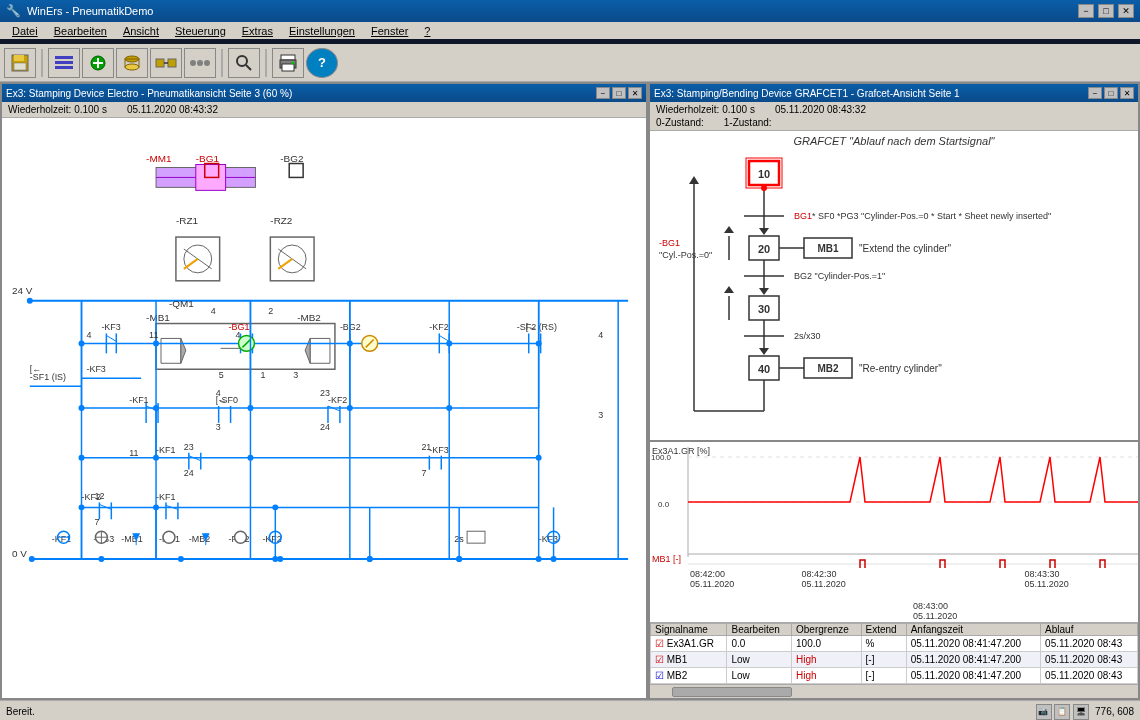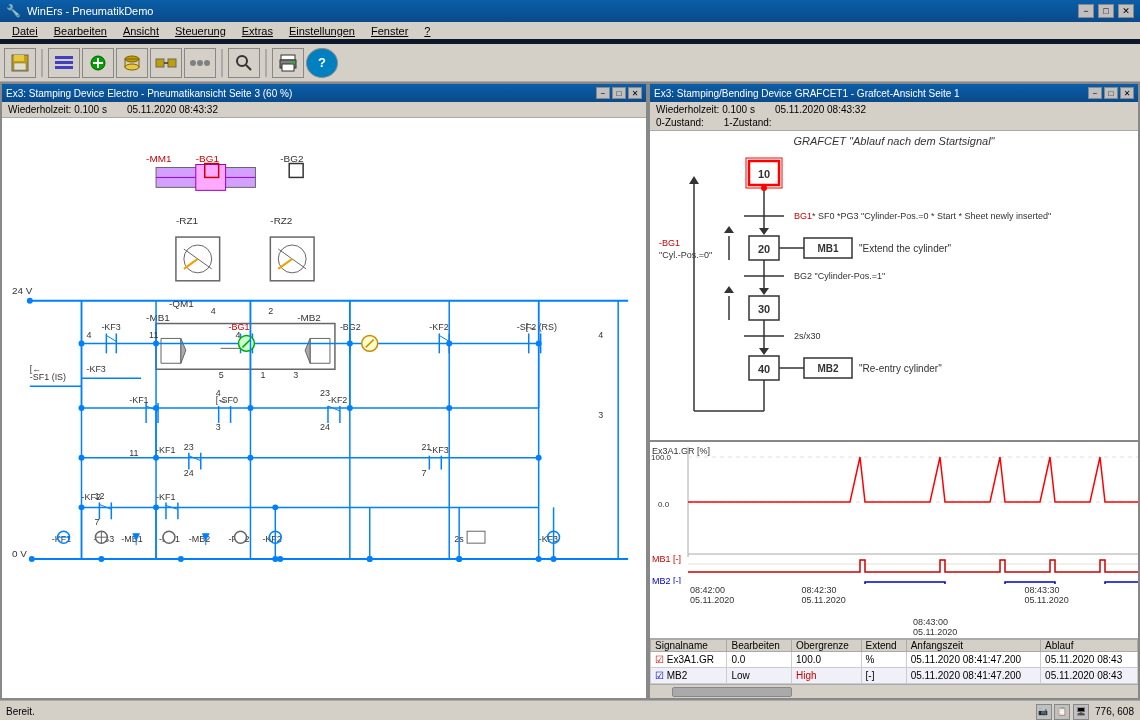--- a/index.html
+++ b/index.html
@@ -703,20 +703,31 @@
                   Ex3A1.GR
                 </td>
                 <td>0.0</td>
                 <td>100.0</td>
                 <td>%</td>
                 <td>05.11.2020 08:41:47.200</td>
                 <td>05.11.2020 08:43</td>
               </tr>
               <tr>
                 <td>
+                  <span style="color:#cc0000; font-size:10px;">☑</span>
+                  MB1
+                </td>
+                <td>Low</td>
+                <td style="color:#cc0000;">High</td>
+                <td>[-]</td>
+                <td>05.11.2020 08:41:47.200</td>
+                <td>05.11.2020 08:43</td>
+              </tr>
+              <tr>
+                <td>
                   <span style="color:#0000cc; font-size:10px;">☑</span>
                   MB2
                 </td>
                 <td>Low</td>
                 <td style="color:#cc0000;">High</td>
                 <td>[-]</td>
                 <td>05.11.2020 08:41:47.200</td>
                 <td>05.11.2020 08:43</td>
               </tr>
             </tbody>

